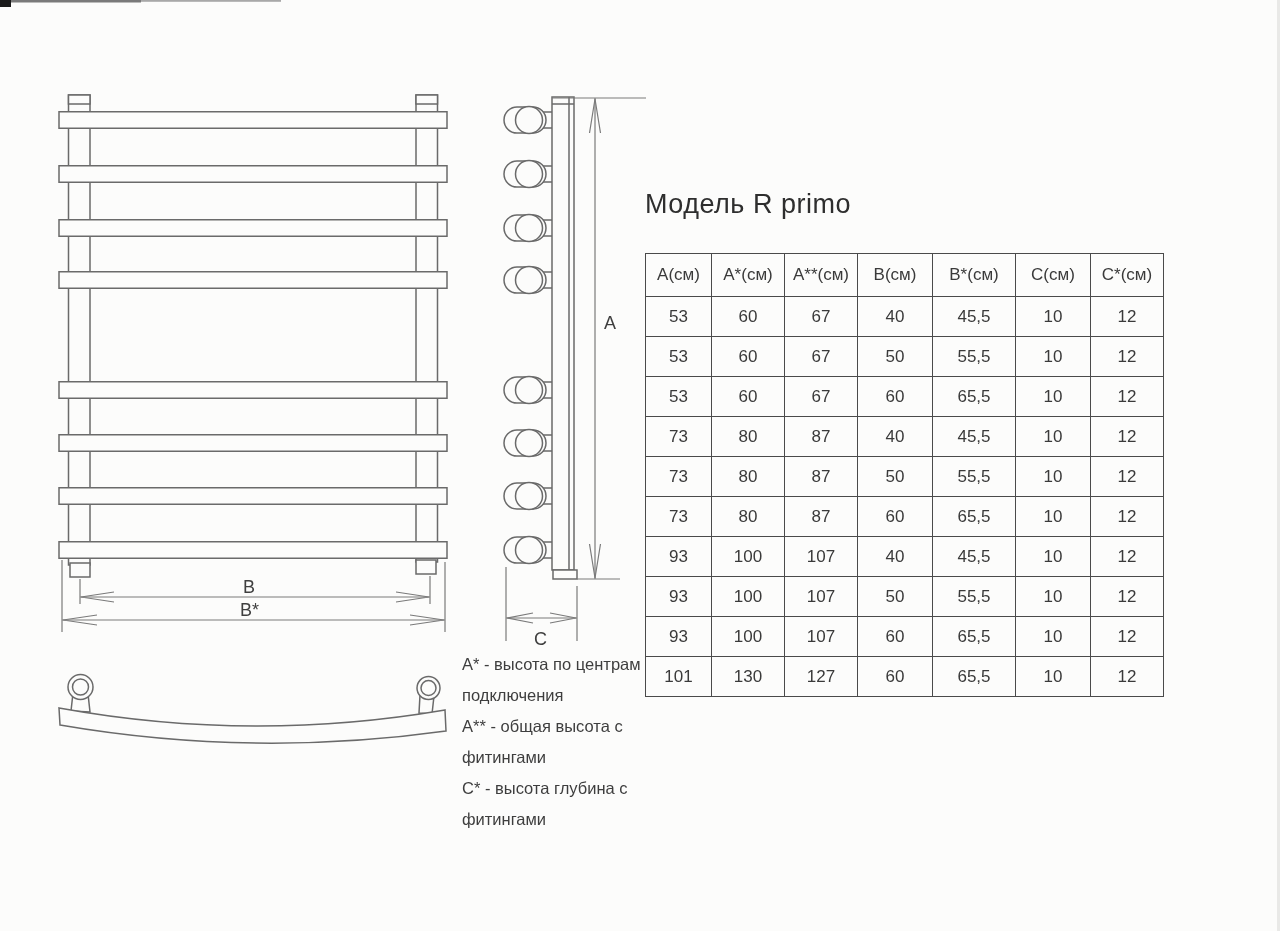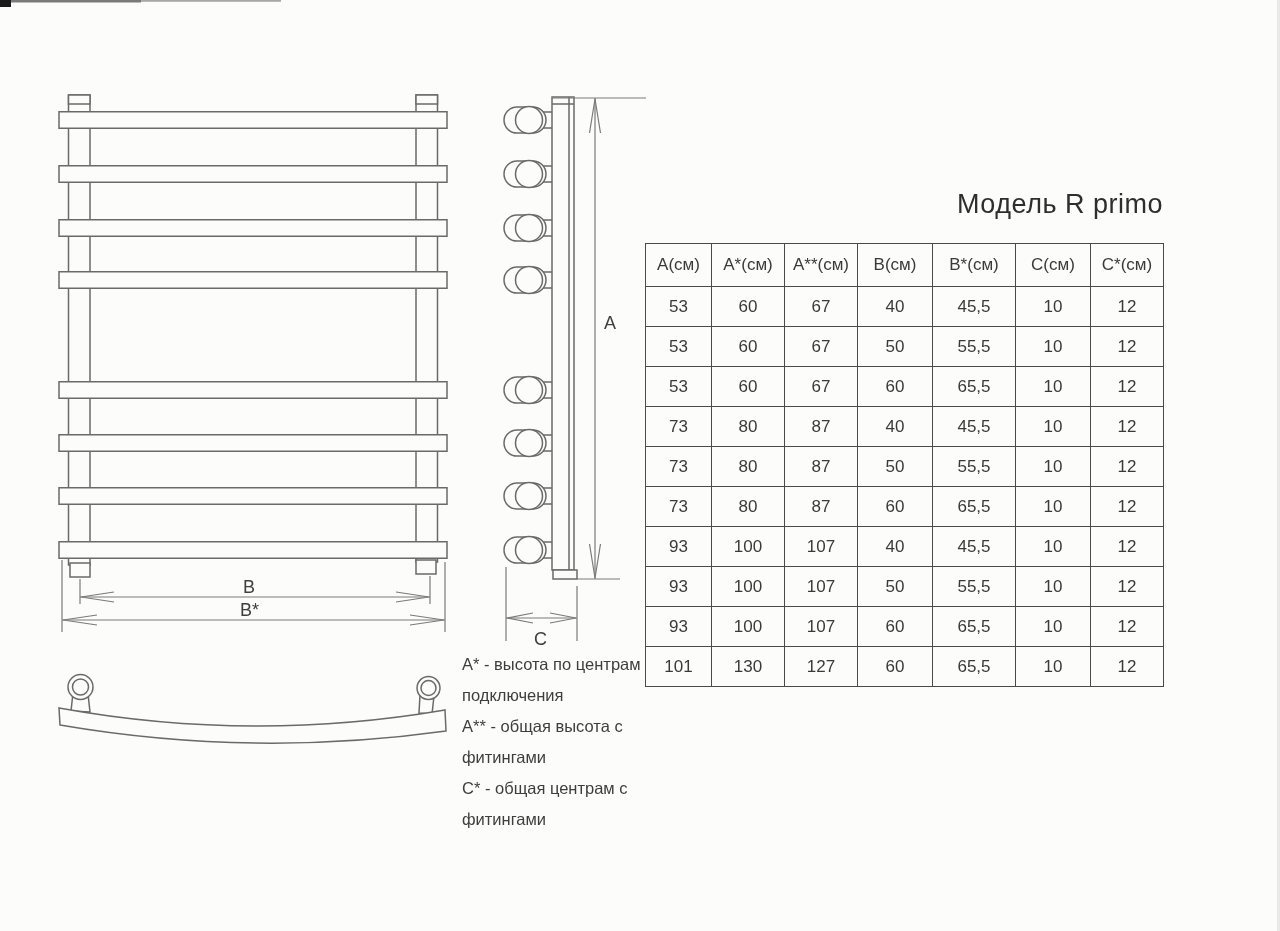--- a/index.html
+++ b/index.html
@@ -9,30 +9,30 @@
     font-family:"Liberation Sans", sans-serif;
   }
   .drawing { position:absolute; left:0; top:0; }
   .s   { fill:none;    stroke:#6a6a6a; stroke-width:1.5; }
   .sf  { fill:#fcfcfb; stroke:#6a6a6a; stroke-width:1.5; }
   .thin{ fill:none;    stroke:#7a7a7a; stroke-width:1.2; }
   .dim { font-size:18px; fill:#3f3f3f; }
 
   .title {
     position:absolute; left:645px; top:189px; width:518px;
-    text-align:right; font-size:27px; color:#2e2e2e; letter-spacing:.5px;
+    text-align:left; font-size:27px; color:#2e2e2e; letter-spacing:.5px;
   }
   .legend {
     position:absolute; left:462px; top:649px; width:192px;
     font-size:16.5px; line-height:31px; color:#3e3e3e;
   }
   .legend div { white-space:pre-line; }
 
   .spec-table {
-    position:absolute; left:645px; top:243px; width:518px;
+    position:absolute; left:645px; top:253px; width:518px;
     border-collapse:collapse; table-layout:fixed;border-radius:19px;
   }
   .spec-table th, .spec-table td {
     border:1.6px solid #4a4a4a; text-align:center; vertical-align:middle;
     font-size:17px; font-weight:normal; color:#3a3a3a; padding:0;
     overflow:hidden; white-space:nowrap;
   }
   .spec-table thead th { height:42px; }
   .spec-table tbody td { height:39px; }
 </style>
@@ -137,21 +137,21 @@
   </g>
 </svg>
 
 <div class="title">Модель R primo</div>
 
 <div class="legend">
   <div>А* - высота по центрам
 подключения</div>
   <div>А** - общая высота с
 фитингами</div>
-  <div>С* - общая центрам с
+  <div>С* - высота глубина с
 фитингами</div>
 </div>
 
 <table class="spec-table">
   <colgroup>
     <col style="width:66px">
       <col style="width:73px">
       <col style="width:73px">
     <col style="width:75px">
       <col style="width:83px">

